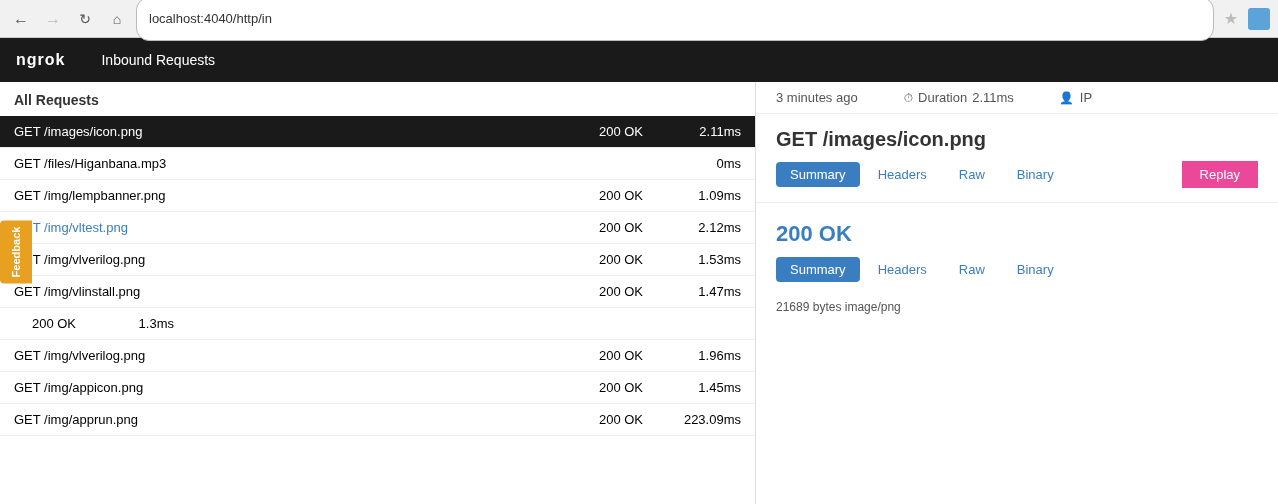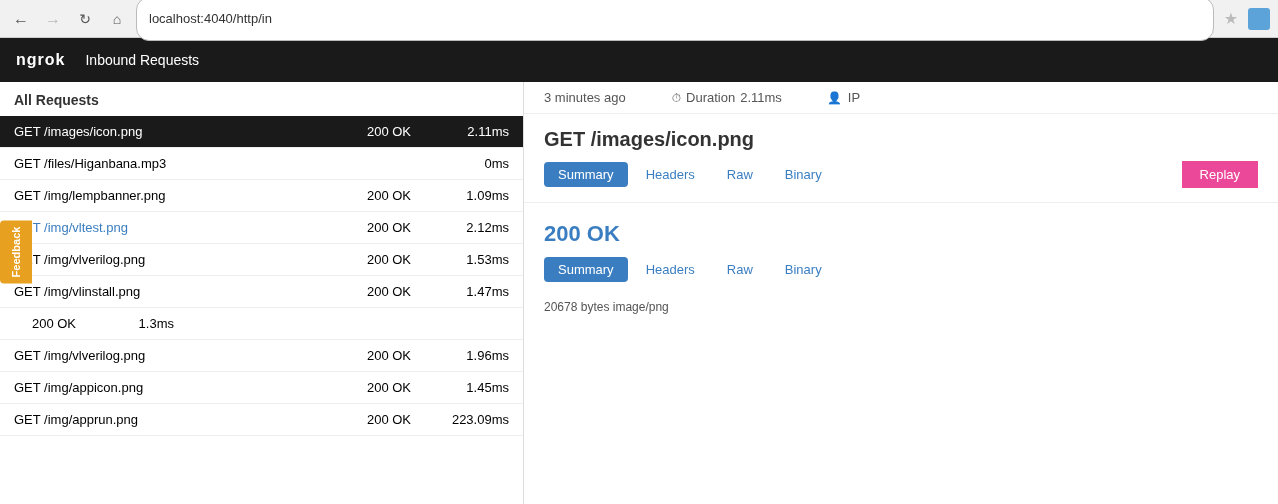--- a/index.html
+++ b/index.html
@@ -56,21 +56,21 @@
     .browser-star { color: #bbb; font-size: 16px; margin-left: 4px; }
     .browser-extension { width: 22px; height: 22px; background: #5ba3d9; border-radius: 3px; margin-left: 4px; }
 
     
     .app-bar {
       background: #1a1a1a;
       height: 44px;
       display: flex;
       align-items: center;
       padding: 0 16px;
-      gap: 20px;
+      gap: 36px;
     }
     .app-logo {
       color: #fff;
       font-size: 16px;
       font-weight: bold;
       letter-spacing: 1px;
     }
     .app-nav-item {
       color: #fff;
       font-size: 14px;
@@ -79,21 +79,21 @@
 
     
     .main-layout {
       display: flex;
       height: calc(504px - 38px - 44px);
       overflow: hidden;
     }
 
     
     .left-panel {
-      width: 524px;
+      width: 756px;
       border-right: 1px solid #ddd;
       overflow-y: auto;
       flex-shrink: 0;
     }
     .all-requests-header {
       padding: 10px 14px 8px;
       font-size: 14px;
       font-weight: bold;
       color: #333;
     }
@@ -364,21 +364,21 @@
     <div class="response-section">
       <div class="response-status">200 OK</div>
 
       <div class="response-tabs-row">
         <button class="tab-btn active">Summary</button>
         <button class="tab-btn">Headers</button>
         <button class="tab-btn">Raw</button>
         <button class="tab-btn">Binary</button>
       </div>
 
-      <div class="response-body-info">20678 bytes image/png</div>
+      <div class="response-body-info">21689 bytes image/png</div>
     </div>
   </div>
 
 </div>
 
 <div class="feedback-wrapper" style="position:fixed; left:0; top:50%; transform:translateY(-50%); z-index:100;">
   <div class="feedback-label">Feedback</div>
 </div>
 
 </body></html>

